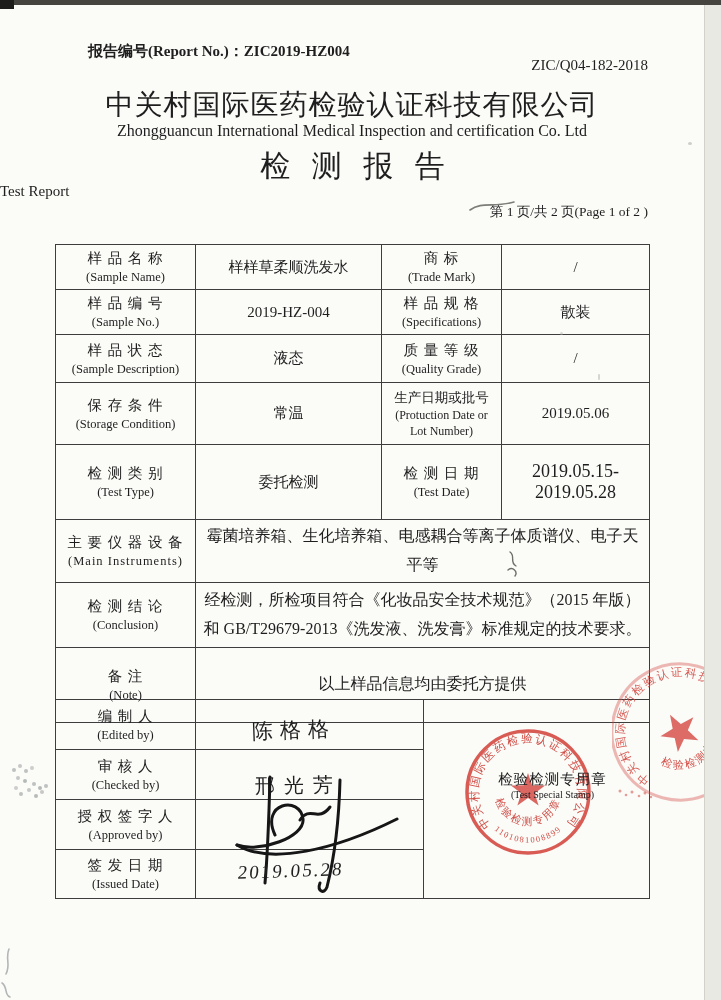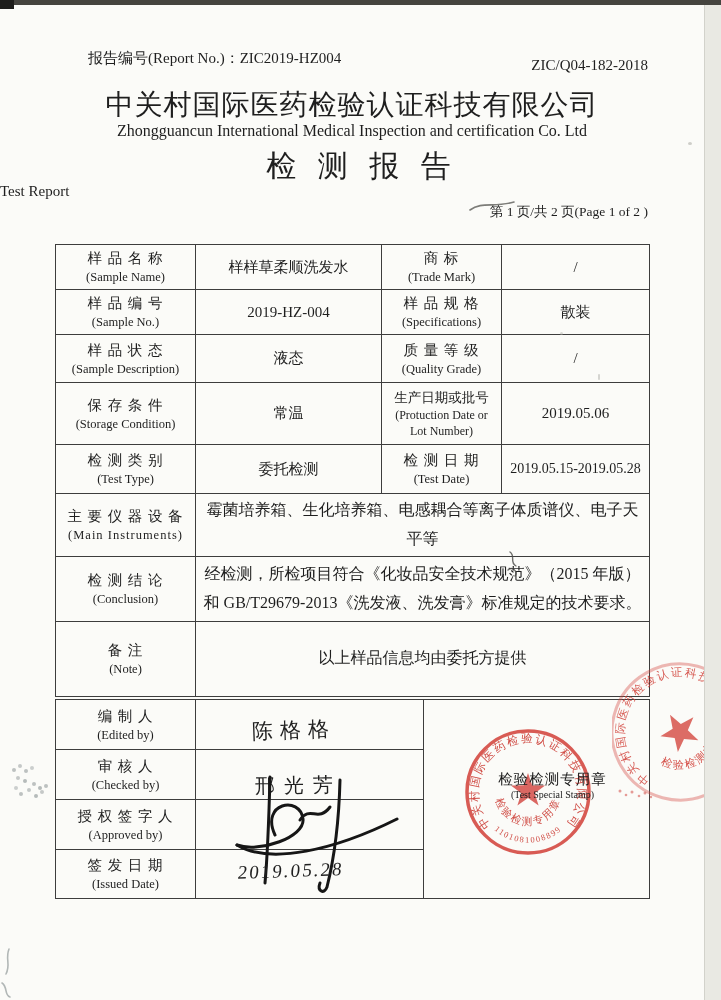--- a/index.html
+++ b/index.html
@@ -3,40 +3,40 @@
 <meta charset="utf-8">
 <style>
   html,body{margin:0;padding:0;}
   body{background:#9a9a96;font-family:"Liberation Serif","DejaVu Serif",serif;}
   .page{position:relative;width:721px;height:1000px;margin:0 auto;background:#fbfbf8;overflow:hidden;color:#1e1e1e;}
   
   .scan-top-bar{position:absolute;left:0;top:0;width:721px;height:5px;background:#45443f;z-index:9;}
   .scan-top-corner{position:absolute;left:0;top:0;width:14px;height:9px;background:#1d1d1b;z-index:10;}
   .scan-right-strip{position:absolute;left:704px;top:0;width:17px;height:1000px;background:#e9e9e3;border-left:1px solid #d2d2cb;z-index:1;}
   
-  .hdr-line{position:absolute;top:49px;left:88px;font-size:15px;white-space:nowrap;}
+  .hdr-line{position:absolute;top:42px;left:88px;font-size:15px;white-space:nowrap;font-weight:bold;}
   .doc-code{position:absolute;top:57px;right:73px;font-size:15px;white-space:nowrap;}
   .company-cn{position:absolute;top:86px;left:0;width:704px;text-align:center;font-size:28px;letter-spacing:1px;}
   .company-en{position:absolute;top:122px;left:0;width:704px;text-align:center;font-size:16px;}
-  .title-cn{position:absolute;top:146px;left:0;width:712px;text-align:center;font-size:30px;letter-spacing:7px;padding-left:6px;}
+  .title-cn{position:absolute;top:146px;left:0;width:712px;text-align:center;font-size:30px;letter-spacing:7px;}
   .title-en{position:absolute;top:183px;left:0;width:704px;text-align:left;font-size:15px;}
   .page-info{position:absolute;top:203px;right:73px;font-size:13.5px;white-space:nowrap;}
   .pen-swash{position:absolute;left:468px;top:199px;z-index:5;}
   
   table.rpt{position:absolute;left:55px;border-collapse:collapse;table-layout:fixed;z-index:2;}
   table.upper{top:228px;width:594px;margin-top:16px;}
   table.lower{top:699px;width:594px;}
   table.rpt td{border:1px solid #3d3d3d;vertical-align:middle;text-align:center;padding:2px 4px;overflow:hidden;}
   td.lbl .cn{font-size:14.5px;letter-spacing:1px;line-height:1.45;}
   td.lbl .en{font-size:12.5px;line-height:1.35;}
   td.lbl .en.sp{letter-spacing:1px;}
   td.lbl .cn.sm{font-size:13.5px;letter-spacing:0;}
   td.lbl .en.sm{font-size:12px;}
   td.val{font-size:15px;}
-  td.val.sm{font-size:14px;padding:16px 1px;}
+  td.val.sm{font-size:18px;padding:16px 1px;}
   td.wide{text-align:left;padding:6px 12px;font-size:16px;line-height:1.8;}
   td.sig-cell{position:relative;}
   
   .hand{position:absolute;color:#1f1f1f;z-index:4;white-space:nowrap;}
   .sig-edited{left:252px;top:716px;font-size:21px;letter-spacing:7px;transform:rotate(-2deg);}
   .sig-checked{left:255px;top:772px;font-size:20px;letter-spacing:9px;transform:rotate(-1deg);}
   .sig-date{left:238px;top:860px;font-size:19px;letter-spacing:2px;transform:skewX(-8deg) rotate(-2deg);}
   .sig-approved-svg{position:absolute;left:215px;top:795px;z-index:4;overflow:visible;}
   
   .stamp-svg{position:absolute;left:452px;top:722px;z-index:3;}

